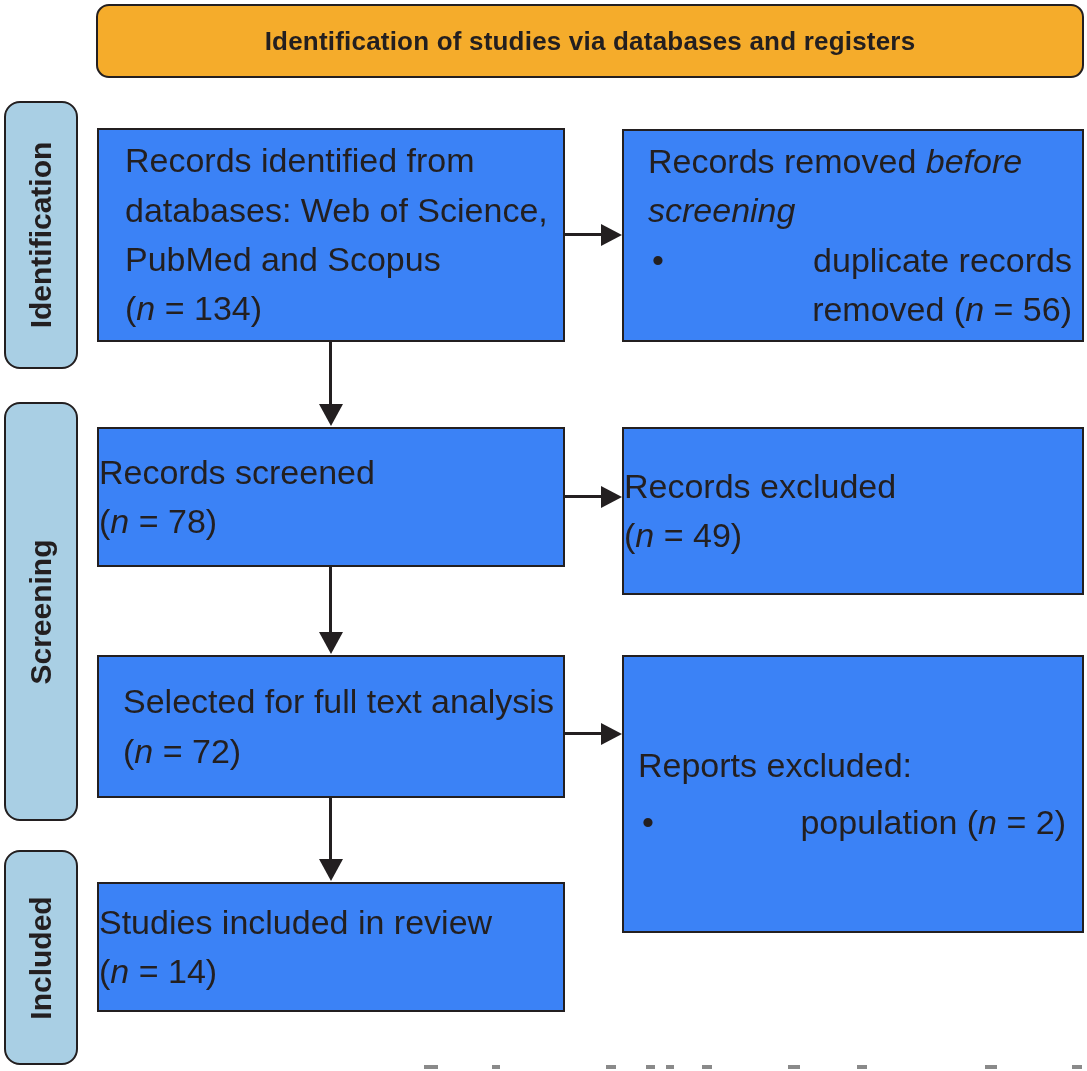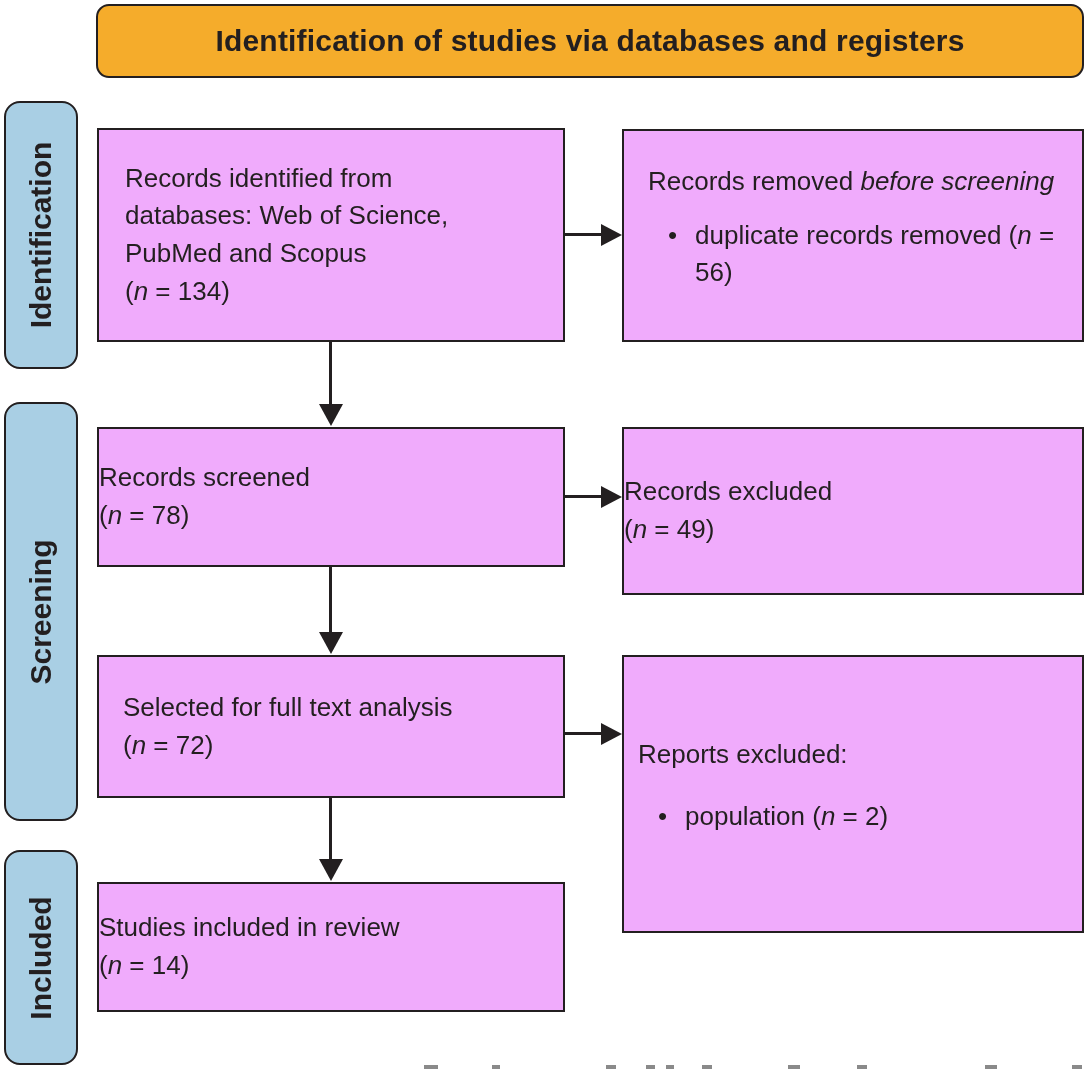--- a/index.html
+++ b/index.html
@@ -17,21 +17,21 @@
   
   .banner {
     position: absolute;
     left: 96px; top: 4px;
     width: 988px; height: 74px;
     border: 2.5px solid #231F20;
     border-radius: 13px;
     display: flex; align-items: center; justify-content: center;
   }
   .banner span {
-    font-size: 30px; font-weight: bold; letter-spacing: 0.2px;
+    font-size: 26px; font-weight: bold; letter-spacing: 0.2px;
   }
 
   
   .stage {
     position: absolute;
     left: 4px; width: 74px;
     border: 2.5px solid #231F20;
     border-radius: 16px;
     display: flex; align-items: center; justify-content: center;
   }
@@ -40,39 +40,39 @@
     white-space: nowrap;
     font-size: 30px; font-weight: bold;
   }
   .stage.identification { top: 101px; height: 268px; }
   .stage.screening      { top: 402px; height: 419px; }
   .stage.included       { top: 850px; height: 215px; }
 
   
   .fbox {
     position: absolute;
-    background: #f0abfc;
+    background: #3b82f6;
     border: 2.5px solid #231F20;
     display: flex; flex-direction: column; justify-content: center;
-    font-size: 26px; line-height: 1.45;
+    font-size: 34px; line-height: 1.45;
   }
   .fbox .pre { white-space: pre-line; }
   .fbox.center { }
   .fbox.left   { text-align: left; }
   .it { font-style: italic; }
 
   .box-identified   { left: 97px;  top: 128px; width: 468px; height: 214px; padding: 10px 14px 10px 26px; }
   .box-removed      { left: 622px; top: 129px; width: 462px; height: 213px; padding: 10px 10px 10px 24px; }
   .box-screened     { left: 97px;  top: 427px; width: 468px; height: 140px; }
   .box-excluded     { left: 622px; top: 427px; width: 462px; height: 168px; }
   .box-fulltext     { left: 97px;  top: 655px; width: 468px; height: 143px; padding-left: 24px; }
-  .box-reports      { left: 622px; top: 655px; width: 462px; height: 278px; padding: 10px 0 10px 14px; }
+  .box-reports      { left: 622px; top: 655px; width: 462px; height: 278px; padding: 10px 16px 10px 14px; }
   .box-included     { left: 97px;  top: 882px; width: 468px; height: 130px; }
 
-  .fbox ul { list-style: none; margin: 16px; padding: 0; }
+  .fbox ul { list-style: none; margin: 0; padding: 0; text-align: right; }
   .fbox li { position: relative; padding-left: 31px; }
   .fbox li::before { content: "\2022"; position: absolute; left: 4px; }
   .box-reports .title { margin-bottom: 8px; }
 
   
   .hline, .vline { position: absolute; background: #231F20; }
   .hline { height: 3px; }
   .vline { width: 3px; }
   .head-right {
     position: absolute; width: 0; height: 0;

